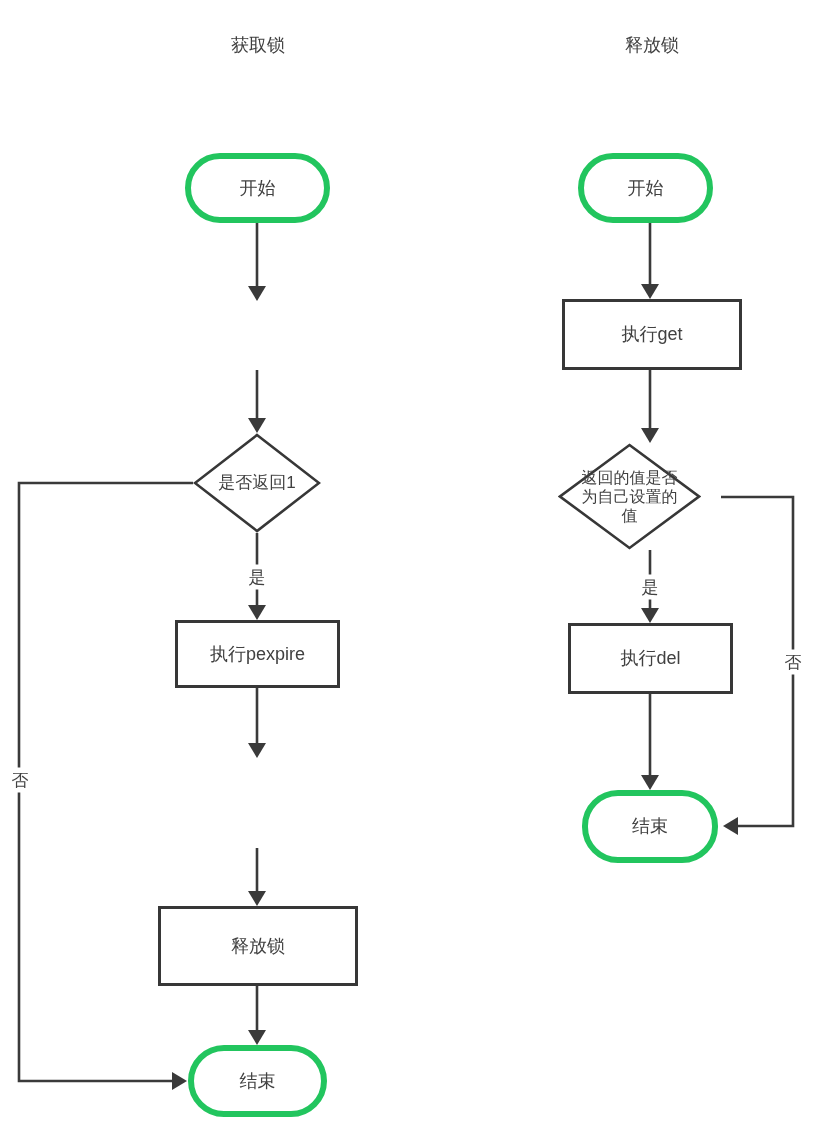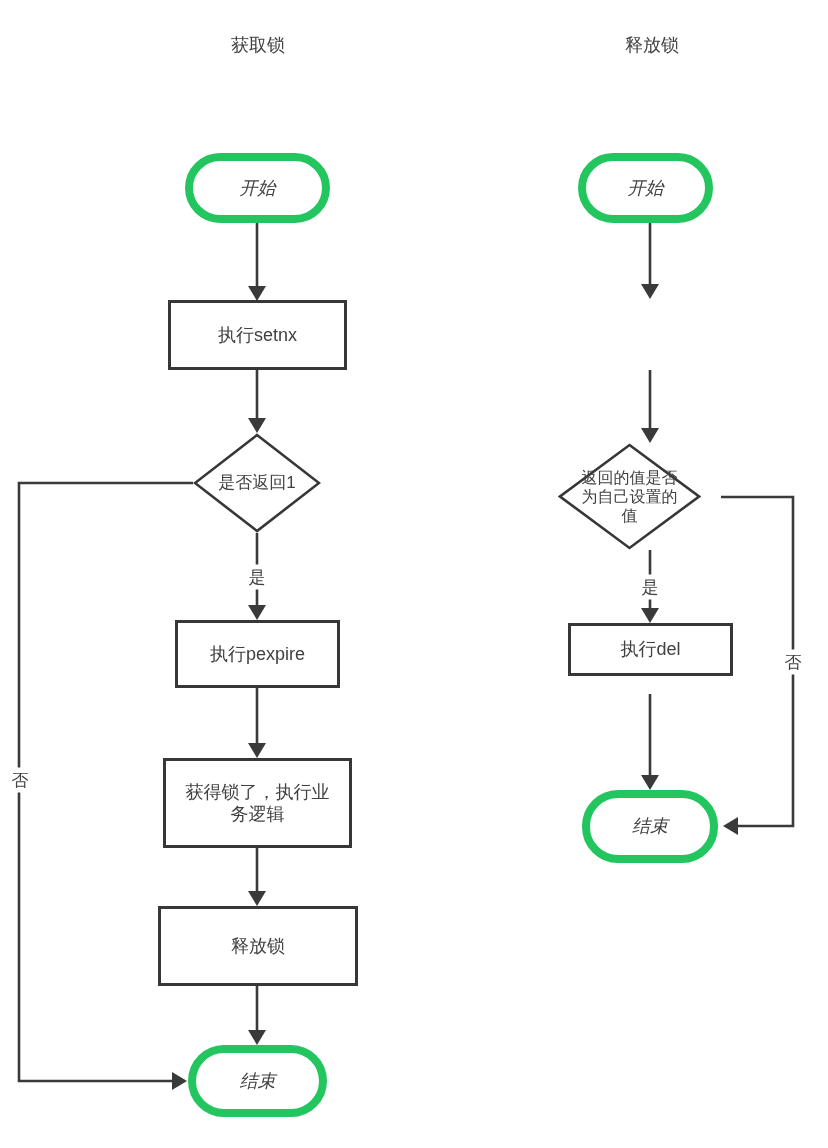--- a/index.html
+++ b/index.html
@@ -13,21 +13,21 @@
     position:absolute; transform:translateX(-50%);
     font-size:18px; color:#3f3f3f; white-space:nowrap;
   }
   .node {
     position:absolute; box-sizing:border-box;
     display:flex; align-items:center; justify-content:center;
     text-align:center; font-size:18px; color:#414141; background:#ffffff;
     line-height:1.25;
   }
   .rect    { border:3px solid #373737; }
-  .stadium { border:8px solid #22c55e; border-radius:36px;font-style:italic; }
+  .stadium { border:6px solid #22c55e; border-radius:36px; }
   .diamond { background:transparent; }
   .diamond svg { position:absolute; left:0; top:0; }
   .node-label { position:relative; z-index:1; }
   .edge-label {
     position:absolute; transform:translate(-50%,-50%);
     background:#ffffff; font-size:17px; padding:1px 2px; color:#414141;
     z-index:2; white-space:nowrap;
   }
 </style>
 </head>
@@ -68,63 +68,60 @@
     </g>
   </svg>
 
   <div class="flow-title" style="left:258px; top:33px;">获取锁</div>
   <div class="flow-title" style="left:652px; top:33px;">释放锁</div>
 
   <div class="node stadium" style="left:185px; top:153px; width:145px; height:70px;">
     <span class="node-label">开始</span>
   </div>
 
-  <div class="node rect" style="left:168px; top:300px; width:179px; height:70px;">
-    <span class="node-label">执行setnx</span>
-  </div>
 
   <div class="node diamond" style="left:193px; top:433px; width:128px; height:100px; font-size:17px;">
     <svg width="128" height="100" viewBox="0 0 128 100">
       <polygon points="64,2 126,50 64,98 2,50" fill="#ffffff" stroke="#373737" stroke-width="2.6"></polygon>
     </svg>
     <span class="node-label" style="width:108px; line-height:1.15;">是否返回1</span>
   </div>
 
   <div class="node rect" style="left:175px; top:620px; width:165px; height:68px;text-align:center;">
     <span class="node-label">执行pexpire</span>
   </div>
 
-  <div class="node rect" style="left:163px; top:758px; width:189px; height:90px; padding:0 18px;">
-    <span class="node-label">获得锁了，执行业务逻辑</span>
-  </div>
 
   <div class="node rect" style="left:158px; top:906px; width:200px; height:80px;">
     <span class="node-label">释放锁</span>
   </div>
 
   <div class="node stadium" style="left:188px; top:1045px; width:139px; height:72px;">
     <span class="node-label">结束</span>
   </div>
 
   <div class="edge-label" style="left:257px; top:577px;">是</div>
   <div class="edge-label" style="left:20px; top:780px;">否</div>
 
   <div class="node stadium" style="left:578px; top:153px; width:135px; height:70px;">
     <span class="node-label">开始</span>
   </div>
 
+  <div class="node rect" style="left:562px; top:299px; width:180px; height:71px;">
+    <span class="node-label">执行get</span>
+  </div>
 
   <div class="node diamond" style="left:558px; top:443px; width:143px; height:107px; font-size:16px;">
     <svg width="143" height="107" viewBox="0 0 143 107">
       <polygon points="71.5,2 141,53.5 71.5,105 2,53.5" fill="#ffffff" stroke="#373737" stroke-width="2.6"></polygon>
     </svg>
     <span class="node-label" style="width:100px; line-height:1.2;">返回的值是否为自己设置的值</span>
   </div>
 
-  <div class="node rect" style="left:568px; top:623px; width:165px; height:53px;">
+  <div class="node rect" style="left:568px; top:623px; width:165px; height:71px;">
     <span class="node-label">执行del</span>
   </div>
 
   <div class="node stadium" style="left:582px; top:790px; width:136px; height:73px;">
     <span class="node-label">结束</span>
   </div>
 
   <div class="edge-label" style="left:650px; top:587px;">是</div>
   <div class="edge-label" style="left:793px; top:662px;">否</div>
 

